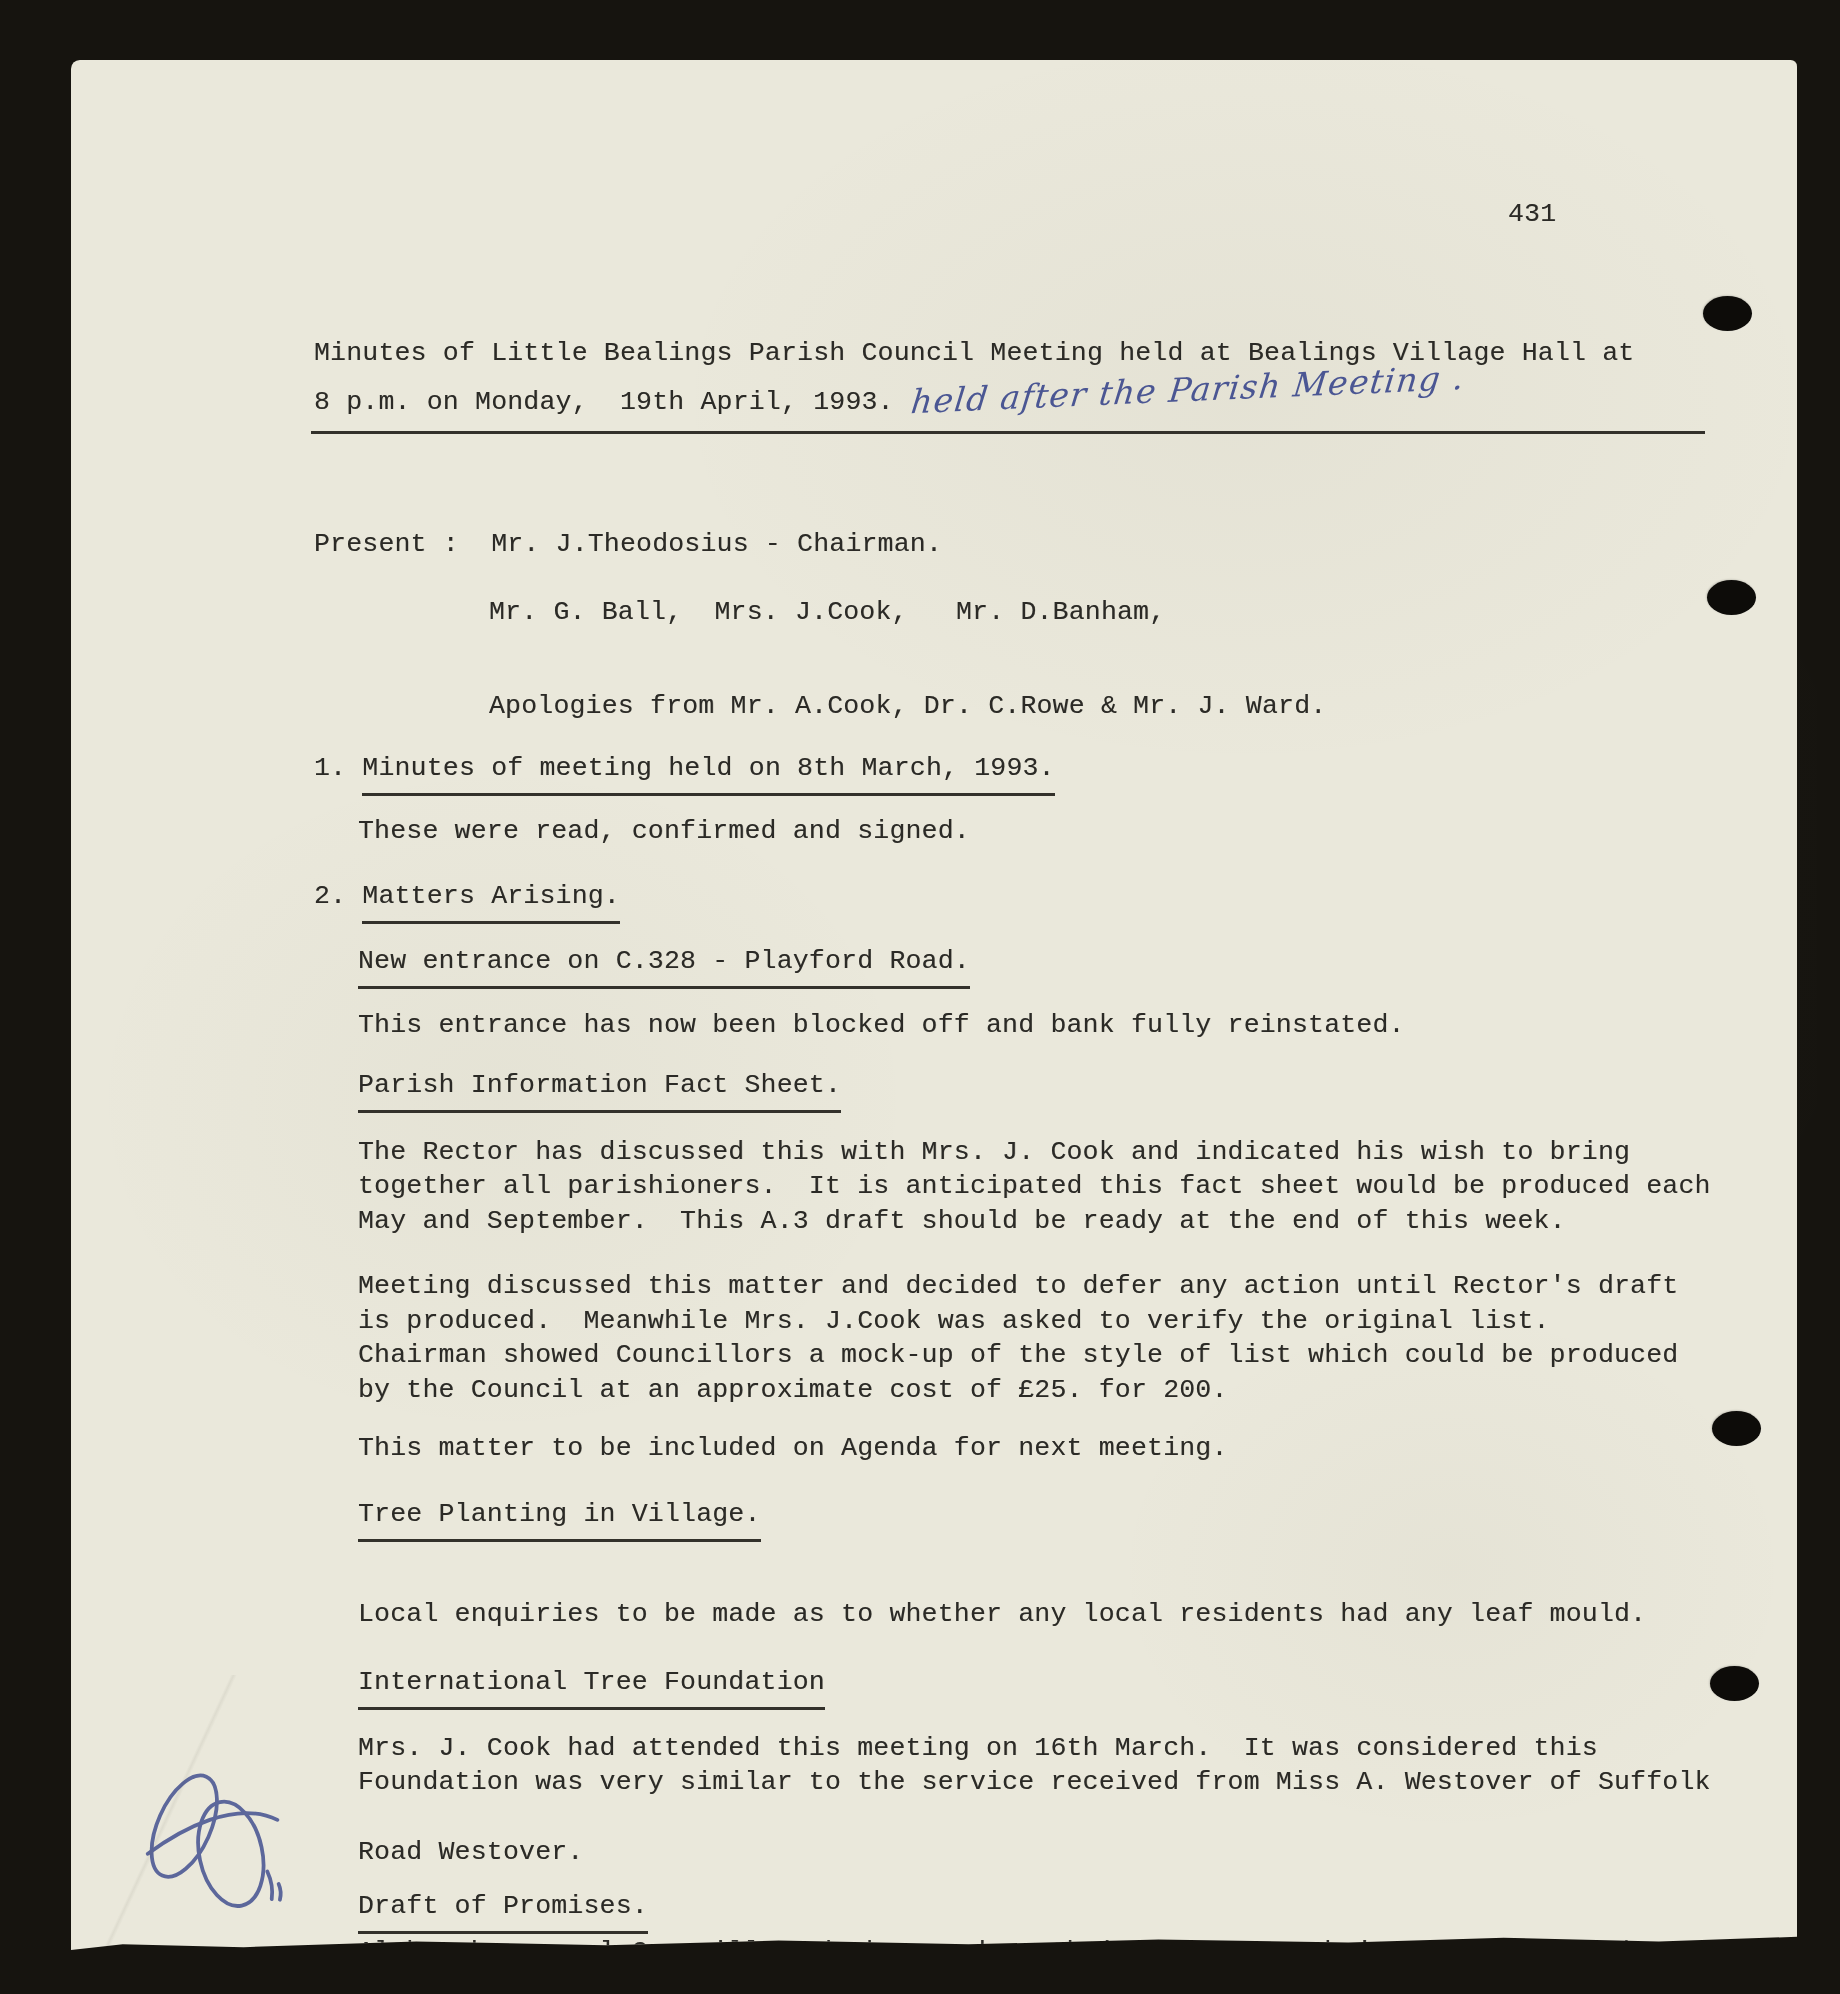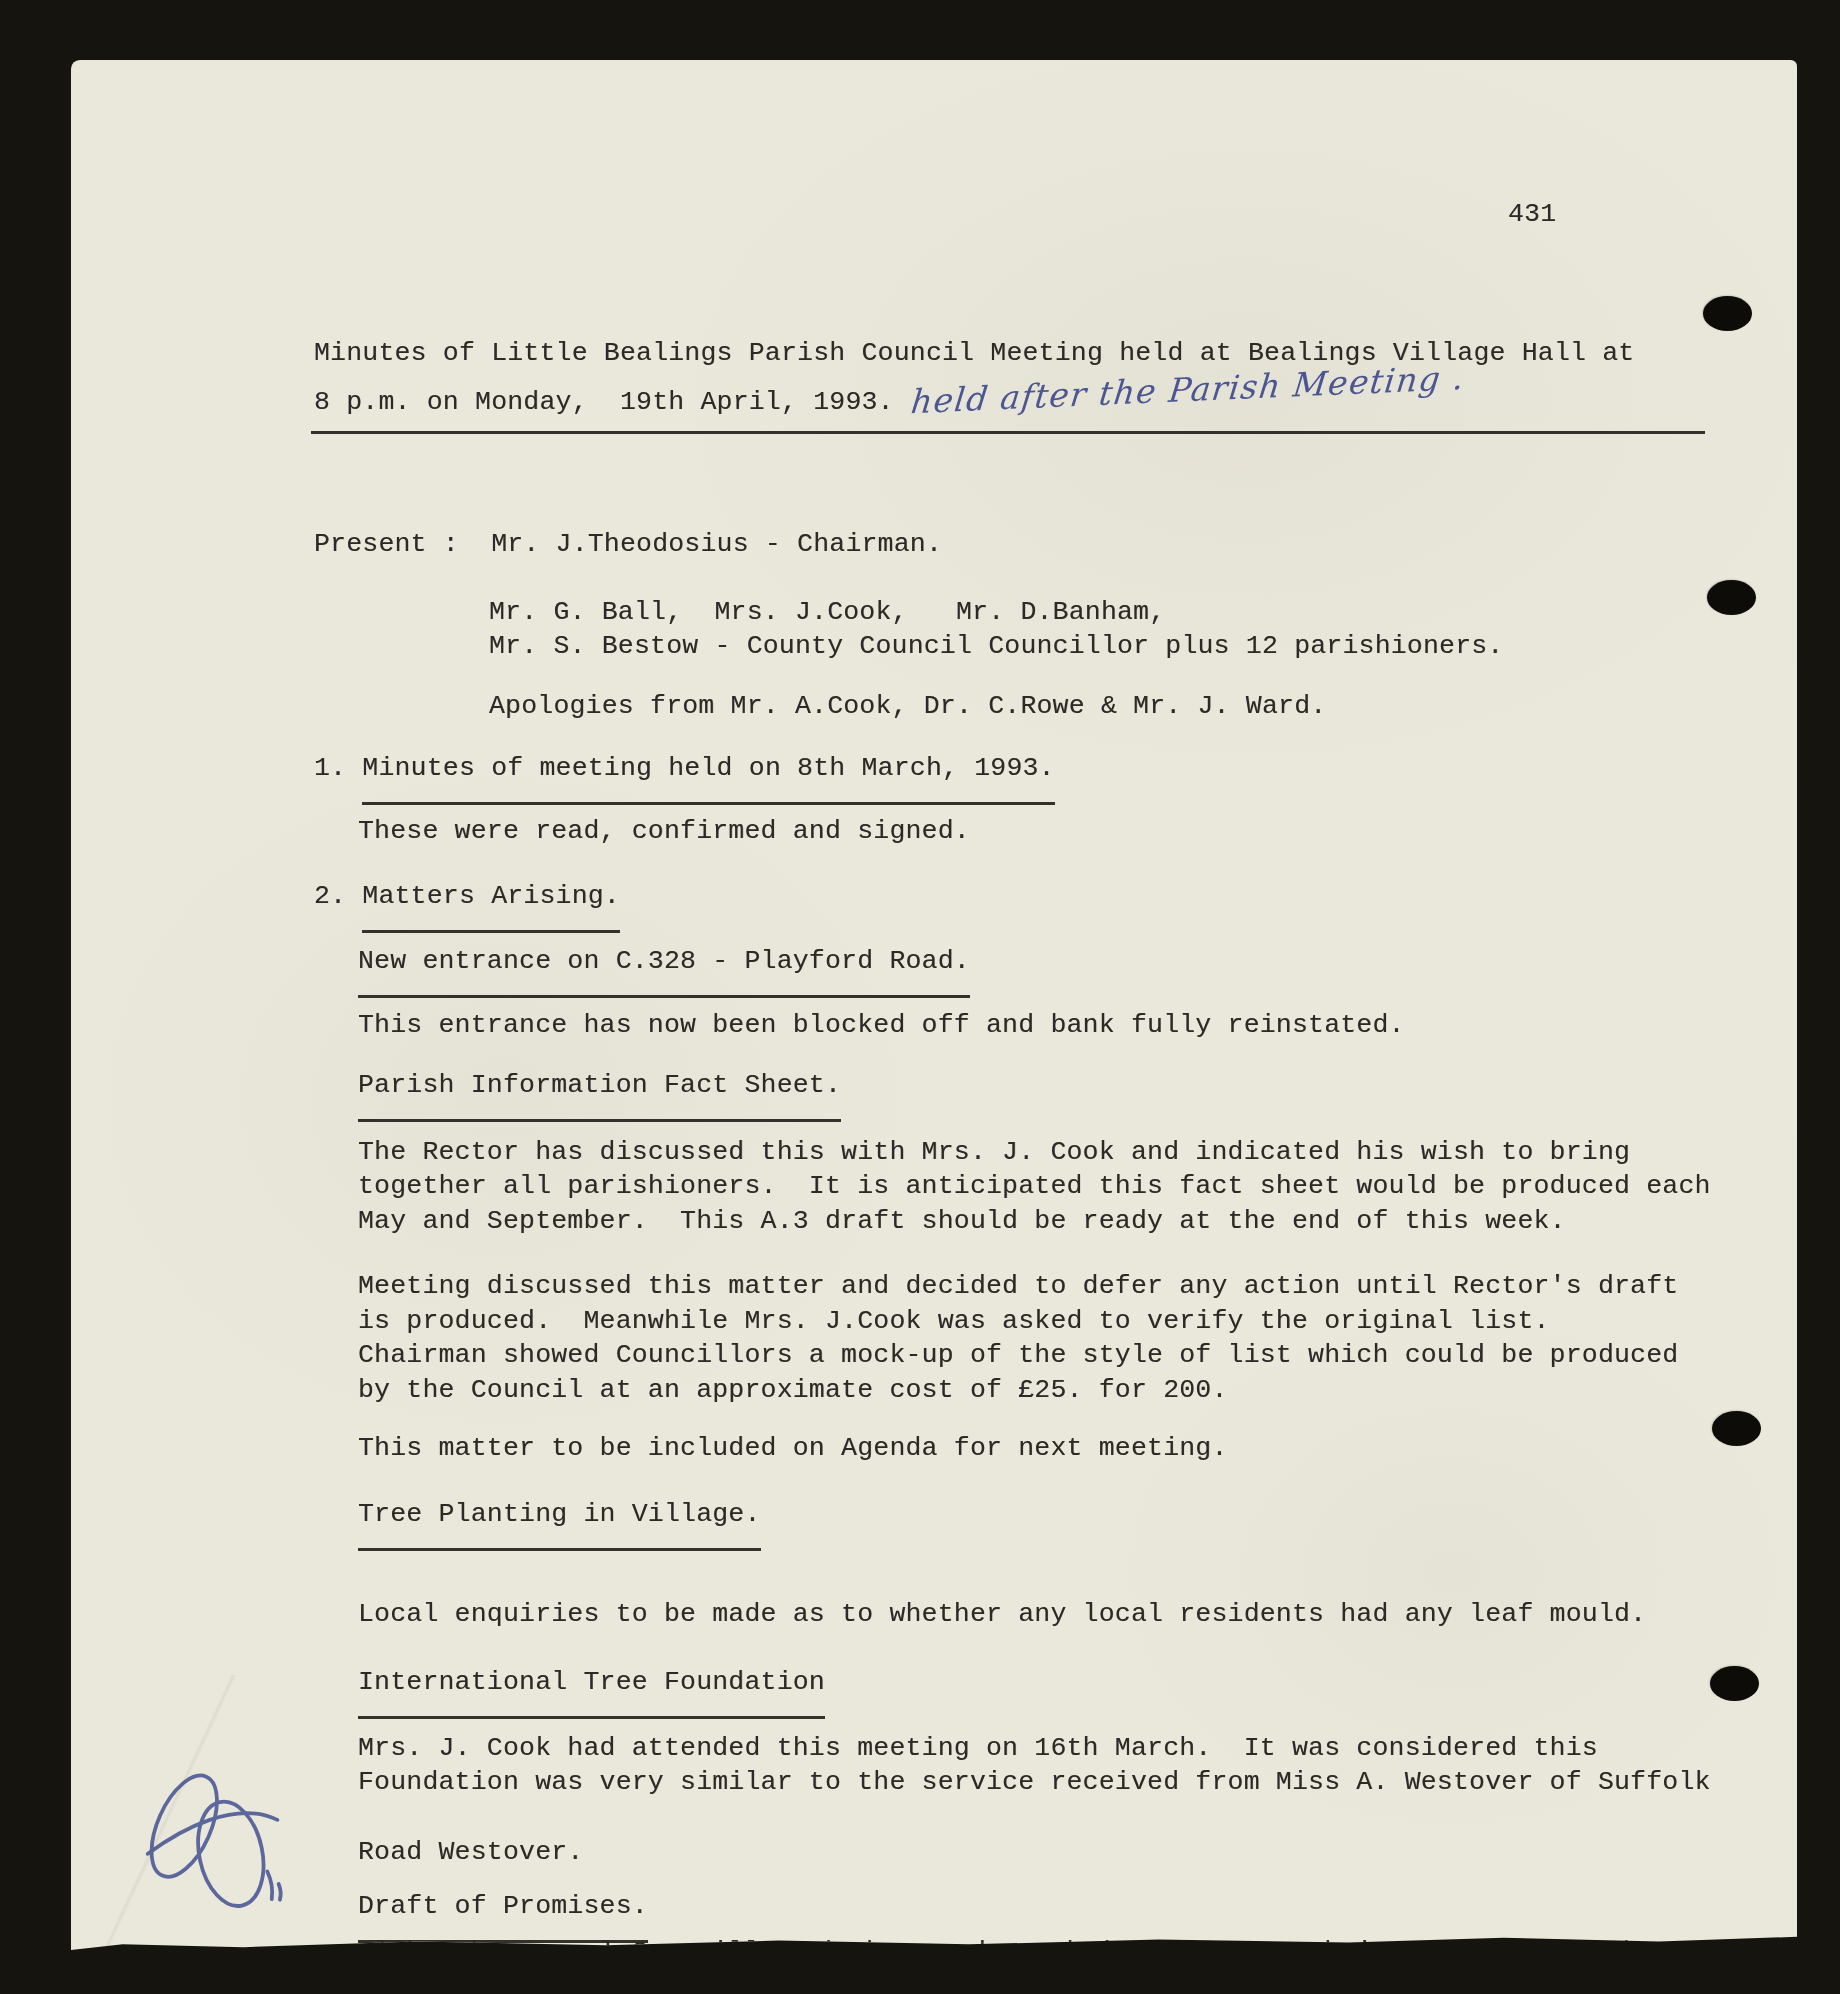--- a/index.html
+++ b/index.html
@@ -36,21 +36,21 @@
   .line{
     position:absolute;
     font:26.5px/29px "Liberation Mono", monospace;
     letter-spacing:0.2px;
     color:var(--ink);
     white-space:pre;
     text-shadow:0.3px 0.3px 0 rgba(43,42,38,0.35);
   }
   .ul{
     border-bottom:3.2px solid var(--rule);
-    padding-bottom:19px;
+    padding-bottom:10px;
   }
   .rule{
     position:absolute;
     left:240px;top:371px;
     width:1394px;height:3.2px;
     background:var(--rule);
   }
   .hand{
     position:absolute;
     left:840px;top:313px;
@@ -83,21 +83,20 @@
 
     <div class="line" style="top:140px;left:1437px">431</div>
 
     <div class="line" style="top:279px;left:243px">Minutes of Little Bealings Parish Council Meeting held at Bealings Village Hall at</div>
     <div class="line" style="top:328px;left:243px">8 p.m. on Monday,  19th April, 1993.</div>
     <div class="hand">held after the Parish Meeting .</div>
     <div class="rule"></div>
 
     <div class="line" style="top:470px;left:243px">Present :  Mr. J.Theodosius - Chairman.</div>
     <div class="line" style="top:538px;left:418px">Mr. G. Ball,  Mrs. J.Cook,   Mr. D.Banham,</div>
-    <div class="line" style="top:572px;left:418px">Mr. S. Bestow - County Council Councillor plus 12 parishioners.</div>
     <div class="line" style="top:632px;left:418px">Apologies from Mr. A.Cook, Dr. C.Rowe &amp; Mr. J. Ward.</div>
 
     <div class="line" style="top:694px;left:243px"><span>1. </span><span class="ul">Minutes of meeting held on 8th March, 1993.</span></div>
     <div class="line" style="top:757px;left:287px">These were read, confirmed and signed.</div>
 
     <div class="line" style="top:822px;left:243px"><span>2. </span><span class="ul">Matters Arising.</span></div>
 
     <div class="line" style="top:887px;left:287px"><span class="ul">New entrance on C.328 - Playford Road.</span></div>
     <div class="line" style="top:951px;left:287px">This entrance has now been blocked off and bank fully reinstated.</div>
 

